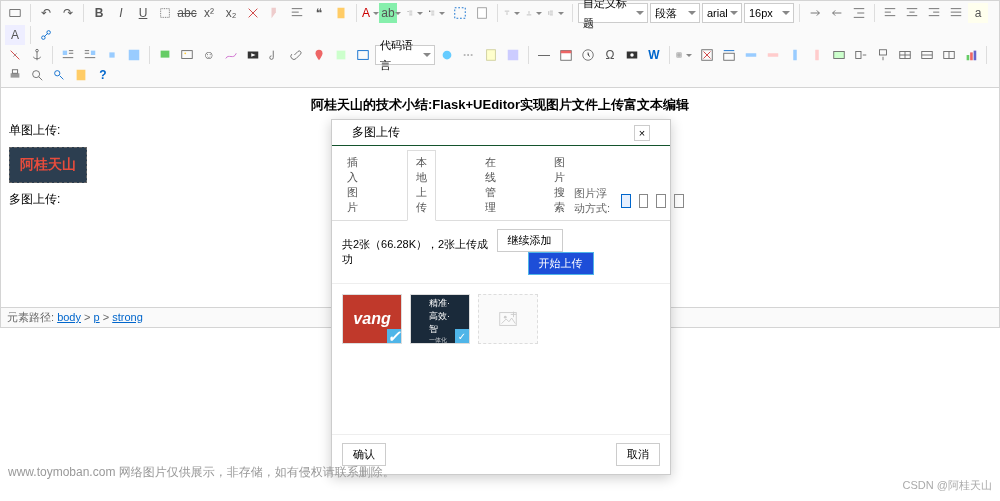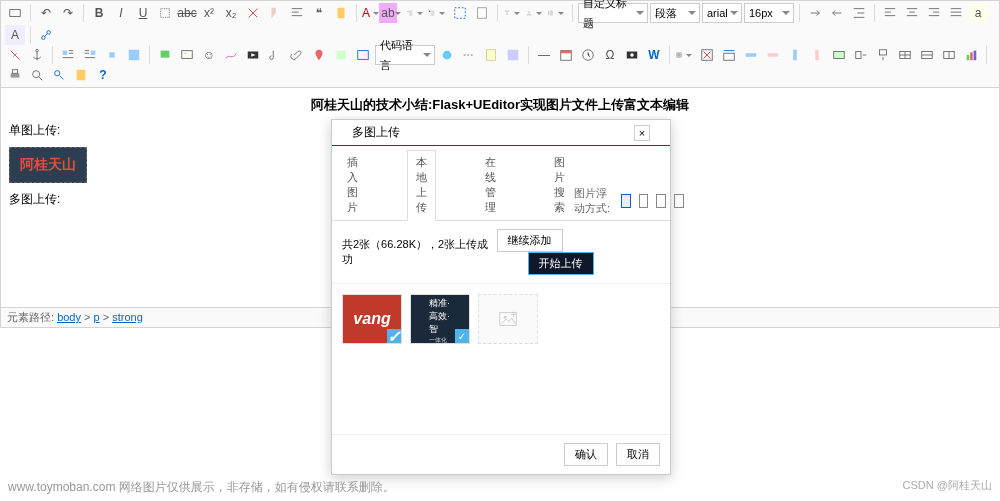--- a/index.html
+++ b/index.html
@@ -32,33 +32,33 @@
 .close-x { cursor: pointer; width: 16px; height: 16px; display: inline-flex; align-items: center; justify-content: center; border: 1px solid #ccc; font-size: 11px; }
 .dlg-tabs { display: flex; border-bottom: 1px solid #ddd; padding: 4px 6px 0; gap: 0; justify-content: space-between; align-items: flex-end; }
 .tab-row { display: flex; gap: 40px; }
 .tab { padding: 4px 8px; font-size: 11px; border: 1px solid transparent; cursor: pointer; color: #555; }
 .tab.active { border: 1px solid #ddd; border-bottom-color: #fff; background: #fff; margin-bottom: -1px; }
 .float-opts { display: flex; align-items: center; gap: 8px; font-size: 11px; color: #666; padding-bottom: 4px; }
 .float-ic { width: 16px; height: 14px; border: 1px solid #888; display: inline-block; cursor: pointer; position: relative; }
 .float-ic.sel { border-color: #06c; background: #e6f0ff; }
 .status-row { display: flex; justify-content: space-between; align-items: center; padding: 8px 10px; font-size: 11px; border-bottom: 1px solid #eee; }
 .btn { border: 1px solid #ccc; background: #fff; padding: 3px 10px; font-size: 11px; cursor: pointer; }
-.btn.primary { background: #0f172a; color: #fff; border-color: #4fb5e8; margin-left: 31px; }
+.btn.primary { background: #1d4ed8; color: #fff; border-color: #4fb5e8; margin-left: 31px; }
 .thumbs { display: flex; gap: 8px; padding: 10px; min-height: 150px; }
 .thumb { width: 60px; height: 50px; border: 1px solid #ddd; position: relative; display: flex; align-items: center; justify-content: center; font-size: 9px; color: #fff; overflow: hidden; }
 .thumb .check { position: absolute; bottom: 0; right: 0; width: 14px; height: 14px; background: #4fb5e8; color: #fff; font-size: 10px; display: flex; align-items: center; justify-content: center; }
 .thumb.img1 { background: linear-gradient(#c0392b,#c0392b); }
 .thumb.img1 span { font-style: italic; font-weight: bold; font-size: 16px; color: #fff; }
 .thumb.img2 { background: #1a2a3a; color: #fff; text-align: left; padding: 18px; }
 .thumb.add { background: #fafafa; color: #bbb; border-style: dashed; }
 .thumb.add svg { width: 22px; height: 22px; }
-.dlg-footer { display: flex; justify-content: flex-end; gap: 8px; padding: 8px 10px; border-top: 1px solid #eee; }
-
-
-.watermark { position: absolute; bottom: 5px; left: 8px; font-size: 12px; color: #999; }
+.dlg-footer { display: flex; justify-content: space-between; gap: 8px; padding: 8px 10px; border-top: 1px solid #eee; }
+
+
+.watermark { position: absolute; bottom: 20px; left: 8px; font-size: 12px; color: #999; }
 .credit { position: absolute; bottom: 8px; right: 8px; font-size: 11px; color: #aaa; }
 </style>
 </head>
 <body>
 
 <div class="toolbar">
   <div class="tb-row">
     <span class="tb-btn">
         <svg viewBox="0 0 16 16">
           <path d="M2 4h12v8H2z" fill="none" stroke="#666"></path>
@@ -96,21 +96,21 @@
       </span>
     <span class="tb-btn">❝</span>
     <span class="tb-btn">
         <svg viewBox="0 0 16 16">
           <rect x="4" y="2" width="8" height="12" fill="#fc6"></rect>
         </svg>
       </span>
     <span class="sep"></span>
     <span class="tb-btn drop" style="color:#c00">A</span>
     <span class="tb-btn drop">
-        <span style="background:#f0abfc;padding:0 2px">ab</span>
+        <span style="background:#86efac;padding:0 2px">ab</span>
       </span>
     <span class="tb-btn drop">
         <svg viewBox="0 0 16 16">
           <path d="M6 3h8M6 8h8M6 13h8" stroke="#666"></path>
           <text x="1" y="5" font-size="5">1</text>
         </svg>
       </span>
     <span class="tb-btn drop">
         <svg viewBox="0 0 16 16">
           <path d="M6 3h8M6 8h8M6 13h8" stroke="#666"></path>

